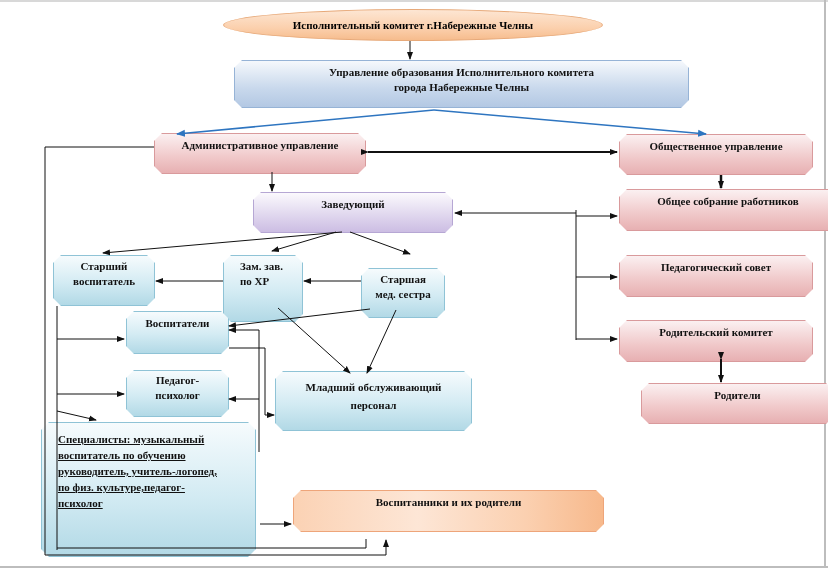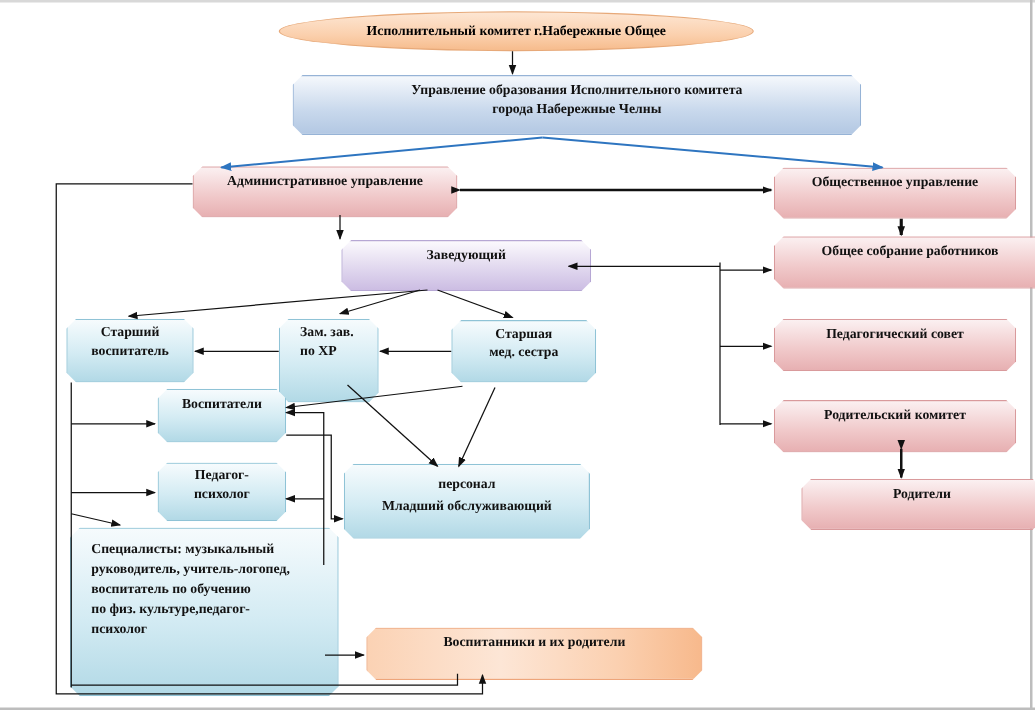--- a/index.html
+++ b/index.html
@@ -5,36 +5,36 @@
   html, body { margin:0; padding:0; background:#fff; }
   body { width:828px; height:572px; position:relative; overflow:hidden; font-family:"Liberation Serif", "DejaVu Serif", serif; }
   .frame-top { position:absolute; left:0; top:0; width:828px; height:2px; background:#d8d8d8; }
   .frame-bottom { position:absolute; left:0; top:566px; width:828px; height:2px; background:#bdbdbd; }
   .frame-right { position:absolute; left:824px; top:0; width:2px; height:568px; background:#bdbdbd; }
   svg.wires { position:absolute; left:0; top:0; width:828px; height:572px; overflow:visible; }
   .node { position:absolute; box-sizing:border-box; font-weight:bold; color:#111; font-size:11px; line-height:15px; text-align:center; padding-top:4px;
           clip-path: polygon(8px 0, calc(100% - 8px) 0, 100% 8px, 100% calc(100% - 8px), calc(100% - 8px) 100%, 8px 100%, 0 calc(100% - 8px), 0 8px); }
   .pink { background:linear-gradient(#fbf0f1 0%, #f0c8c9 60%, #e7b0b2 100%); border:1px solid #d99a9c; }
   .blue-top { background:linear-gradient(#f5f8fc 0%, #c8d8ec 60%, #b3c8e3 100%); border:1px solid #96b3d6; }
-  .lav { background:linear-gradient(#fbf9fd 0%, #dcd2ec 65%, #ccbde3 100%); border:1px solid #b6a7d4;margin-left:20px; }
+  .lav { background:linear-gradient(#fbf9fd 0%, #dcd2ec 65%, #ccbde3 100%); border:1px solid #b6a7d4; }
   .aqua { background:linear-gradient(#f6fbfd 0%, #d3ebf3 55%, #b2d9e6 100%); border:1px solid #8fc3d6; }
   .peach { background:linear-gradient(90deg,#fbd2b4 0%, #fde6d6 40%, #fbd0b0 75%, #f7b98c 100%); border:1px solid #eea57a; }
   .ellipse { position:absolute; left:223px; top:9px; width:380px; height:32px; border-radius:50%;
              background:linear-gradient(#fde6d3 0%, #fbd0ad 60%, #f6bc8d 100%); border:1px solid #e7a979;
              box-sizing:border-box; text-align:center; font-weight:bold; font-size:11px; line-height:30px; }
   .spec { text-align:left; padding:8px 8px 0 16px; font-size:11px; line-height:16px; }
 </style>
 </head>
 <body>
 
 <div class="frame-top"></div>
 <div class="frame-right"></div>
 <div class="frame-bottom"></div>
 
-<div class="ellipse">Исполнительный комитет г.Набережные Общее</div>
+<div class="ellipse">Исполнительный комитет г.Набережные Челны</div>
 
 <div class="node blue-top" style="left:234px;top:60px;width:455px;height:48px;padding-top:4px;font-size:11px;line-height:15px;">
   <div>Управление образования Исполнительного комитета</div>
   <div>города Набережные Челны</div>
 </div>
 
 <div class="node pink" style="left:154px;top:133px;width:212px;height:41px;">
   <span>Административное управление</span>
 </div>
 
@@ -53,21 +53,21 @@
 <div class="node aqua" style="left:53px;top:255px;width:102px;height:51px;padding-top:3px;">
   <div>Старший</div>
   <div>воспитатель</div>
 </div>
 
 <div class="node aqua" style="left:223px;top:255px;width:80px;height:67px;padding-top:3px;text-align:left;padding-left:16px;">
   <div>Зам. зав.</div>
   <div>по ХР</div>
 </div>
 
-<div class="node aqua" style="left:361px;top:256px;width:116px;height:50px;padding-top:3px;text-align:center;">
+<div class="node aqua" style="left:361px;top:268px;width:84px;height:50px;padding-top:3px;text-align:center;">
   <div>Старшая</div>
   <div>мед. сестра</div>
 </div>
 
 <div class="node pink" style="left:619px;top:255px;width:194px;height:42px;">
   <span>Педагогический совет</span>
 </div>
 
 <div class="node aqua" style="left:126px;top:311px;width:103px;height:43px;">
   <span>Воспитатели</span>
@@ -76,37 +76,37 @@
 <div class="node pink" style="left:619px;top:320px;width:194px;height:42px;">
   <span>Родительский комитет</span>
 </div>
 
 <div class="node aqua" style="left:126px;top:370px;width:103px;height:47px;padding-top:2px;">
   <div>Педагог-</div>
   <div>психолог</div>
 </div>
 
 <div class="node aqua" style="left:275px;top:371px;width:197px;height:60px;padding-top:6px;line-height:18px;">
+  <div>Младший обслуживающий</div>
   <div>персонал</div>
-  <div>Младший обслуживающий</div>
 </div>
 
 <div class="node pink" style="left:641px;top:383px;width:193px;height:41px;">
   <span>Родители</span>
 </div>
 
-<div class="node aqua spec" style="left:56px;top:422px;width:215px;height:135px;">
+<div class="node aqua spec" style="left:41px;top:422px;width:215px;height:135px;text-decoration:underline;">
   <div>Специалисты: музыкальный</div>
+  <div>воспитатель по обучению</div>
   <div>руководитель, учитель-логопед,</div>
-  <div>воспитатель по обучению</div>
   <div>по физ. культуре,педагог-</div>
   <div>психолог</div>
 </div>
 
-<div class="node peach" style="left:293px;top:502px;width:269px;height:42px;">
+<div class="node peach" style="left:293px;top:490px;width:311px;height:42px;">
   <span>Воспитанники и их родители</span>
 </div>
 
 <svg class="wires" xmlns="http://www.w3.org/2000/svg">
   <defs>
     <marker id="ah" markerWidth="8" markerHeight="8" refX="7" refY="4" orient="auto" markerUnits="userSpaceOnUse">
       <path d="M0,1 L8,4 L0,7 Z" fill="#111"></path>
     </marker>
     <marker id="ahb" markerWidth="9" markerHeight="9" refX="8" refY="4.5" orient="auto" markerUnits="userSpaceOnUse">
       <path d="M0,1 L9,4.5 L0,8 Z" fill="#2e75c0"></path>

